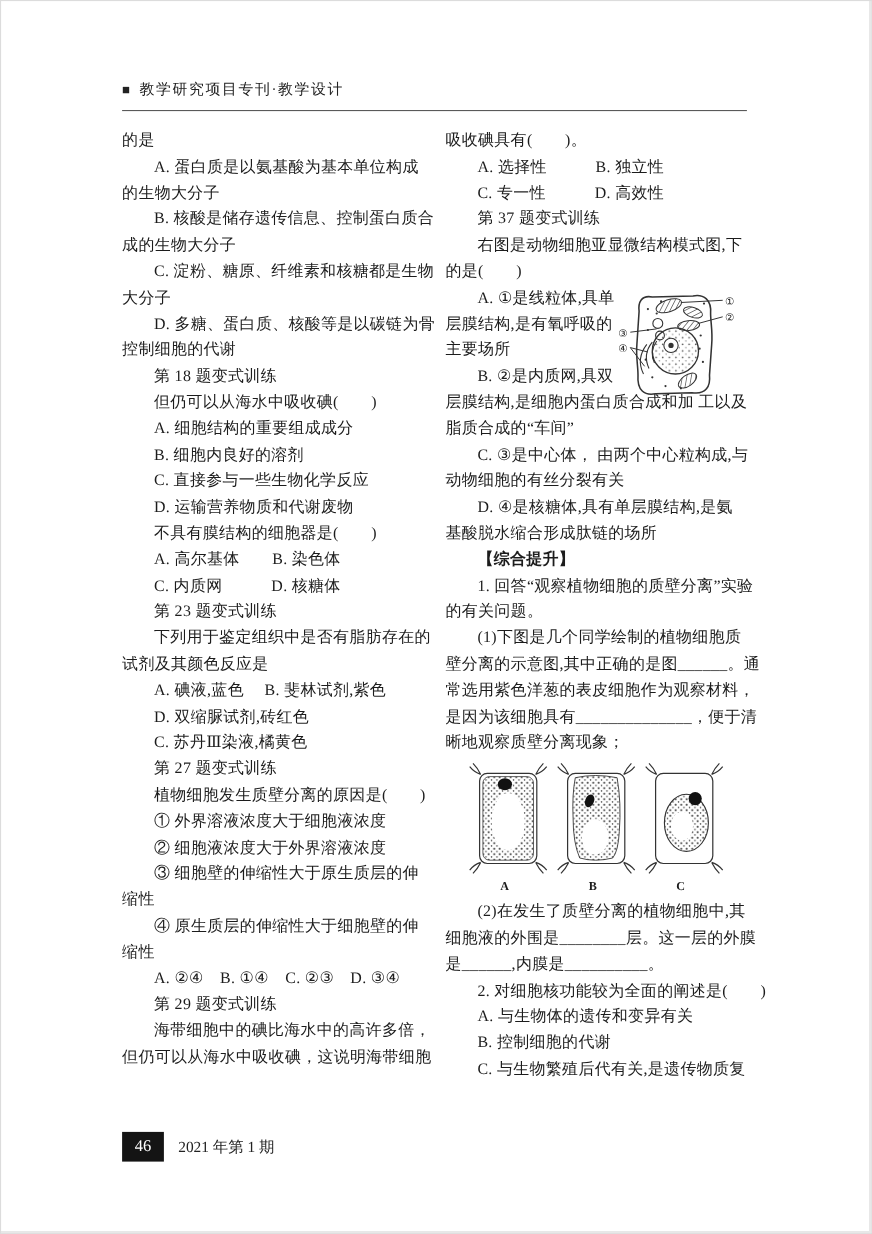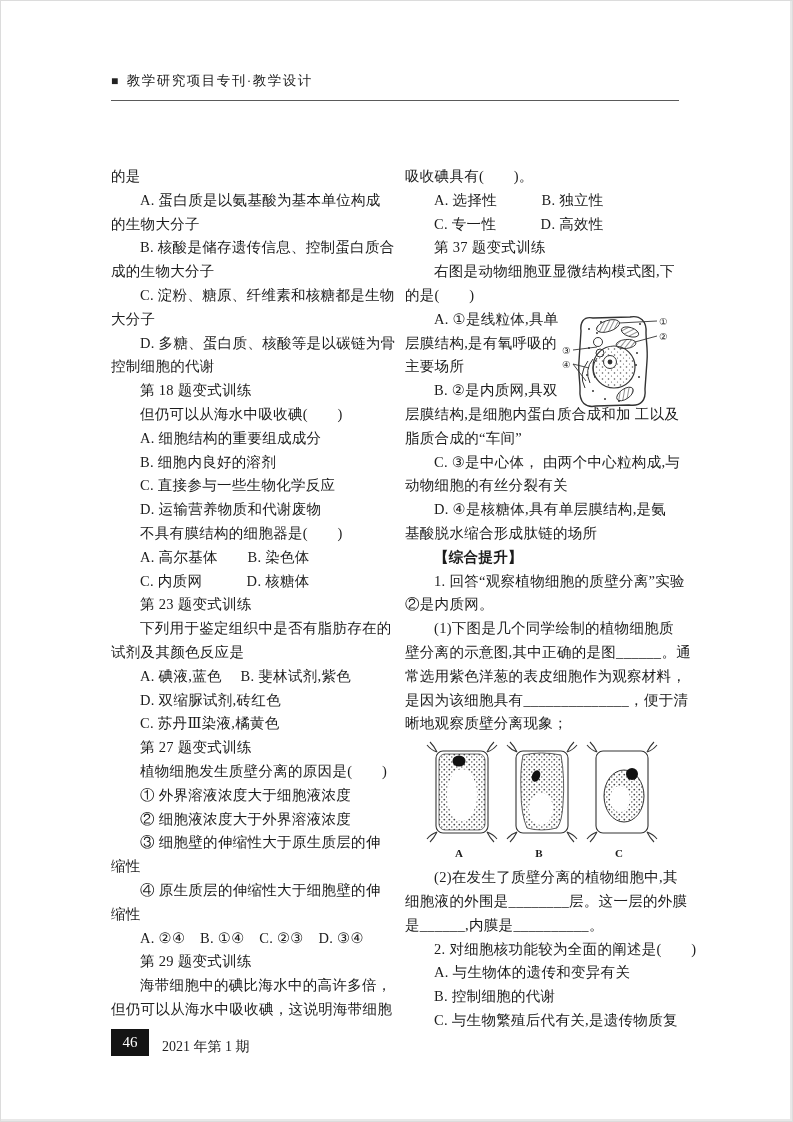--- a/index.html
+++ b/index.html
@@ -7,31 +7,31 @@
     position:relative;width:793px;height:1122px;background:#ffffff;
     font-family:"Liberation Serif","DejaVu Serif",serif;color:#1c1c1c;
     overflow:hidden;border:1px solid #dcdcdc;box-sizing:border-box;
     box-shadow: inset -2px -2px 0 #e8e8e8;
   }
   .header{position:absolute;left:110px;top:71px;font-size:13.5px;letter-spacing:1.5px;
     display:flex;align-items:center;gap:7px;color:#222;}
   .marker{font-size:12px;line-height:1;}
   .rule{position:absolute;left:110px;top:99px;width:568px;height:0;border:0;
     border-top:1.6px solid #5a5a5a;margin:0;}
-  .columns{position:absolute;left:110px;top:116px;width:570px;display:flex;gap:18px;margin-top:48px;}
+  .columns{position:absolute;left:110px;top:116px;width:570px;display:flex;gap:18px;}
   .col{width:276px;font-size:14.5px;letter-spacing:0.3px;}
   .col.right{position:relative;}
   .line{height:23.8px;line-height:23.8px;white-space:nowrap;}
   .line.ind{padding-left:29px;}
   .line.bold{font-weight:bold;}
   .animal-cell{position:absolute;left:148px;top:146px;width:122px;height:106px;}
   .animal-cell svg{overflow:visible;}
   .plasmolysis{height:130px;position:relative;}
   .plasmolysis svg{position:absolute;left:0;top:4px;overflow:visible;}
-  .footer{position:absolute;left:110px;top:1028px;display:flex;align-items:flex-end;gap:13px;
+  .footer{position:absolute;left:110px;top:1028px;display:flex;align-items:center;gap:13px;
     font-size:14px;color:#222;}
   .pagenum{display:inline-flex;align-items:center;justify-content:center;
     width:38px;height:27px;background:#141414;color:#ffffff;font-size:15px;}
   svg text{font-family:"Liberation Serif","DejaVu Serif",serif;}
 </style>
 </head>
 <body>
 
 <div class="page">
 
@@ -152,21 +152,21 @@
         <div class="line">主要场所</div>
         <div class="line ind">B. ②是内质网,具双</div>
         <div class="line">层膜结构,是细胞内蛋白质合成和加 工以及</div>
         <div class="line">脂质合成的“车间”</div>
         <div class="line ind">C. ③是中心体， 由两个中心粒构成,与</div>
         <div class="line">动物细胞的有丝分裂有关</div>
         <div class="line ind">D. ④是核糖体,具有单层膜结构,是氨</div>
         <div class="line">基酸脱水缩合形成肽链的场所</div>
         <div class="line ind bold">【综合提升】</div>
         <div class="line ind">1. 回答“观察植物细胞的质壁分离”实验</div>
-        <div class="line">②是内质网。</div>
+        <div class="line">的有关问题。</div>
         <div class="line ind">(1)下图是几个同学绘制的植物细胞质</div>
         <div class="line">壁分离的示意图,其中正确的是图______。通</div>
         <div class="line">常选用紫色洋葱的表皮细胞作为观察材料，</div>
         <div class="line">是因为该细胞具有______________，便于清</div>
         <div class="line">晰地观察质壁分离现象；</div>
         <div class="plasmolysis">
     <svg width="270" height="124" viewBox="0 0 270 124">
       <defs>
         <pattern id="stipP" width="5" height="5" patternUnits="userSpaceOnUse">
           <circle cx="1.3" cy="1.6" r="0.9" fill="#444"></circle>

